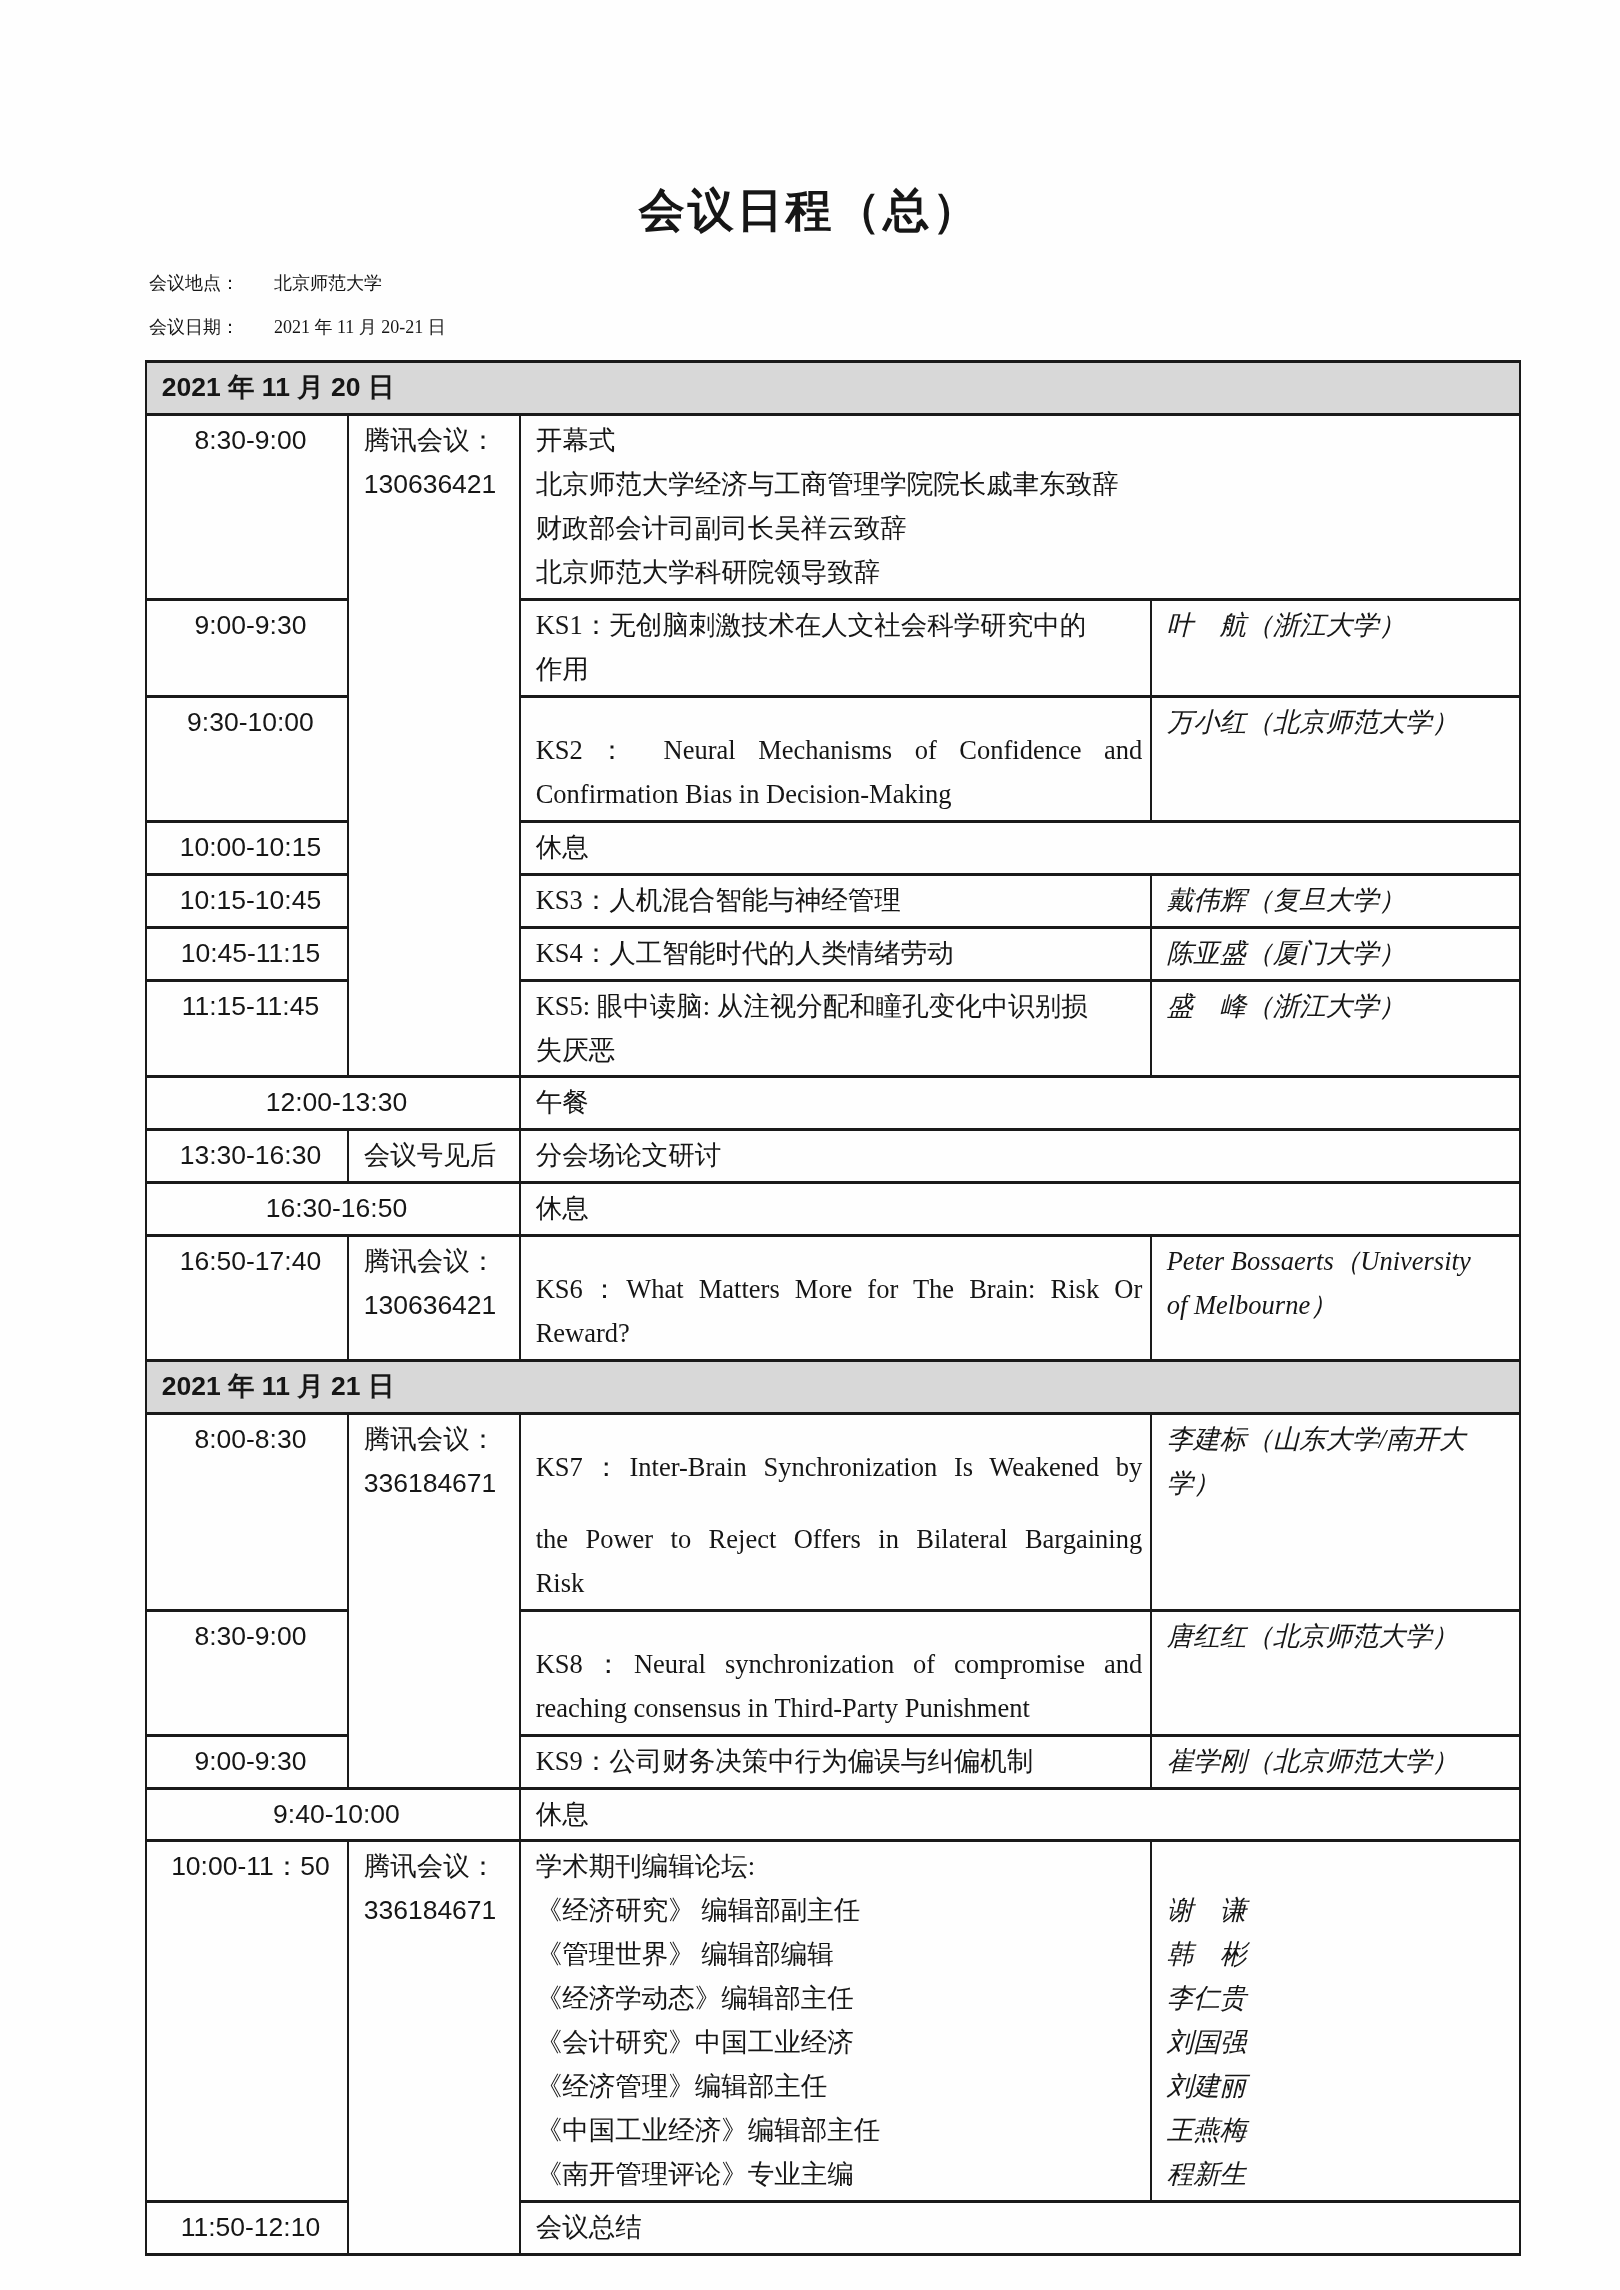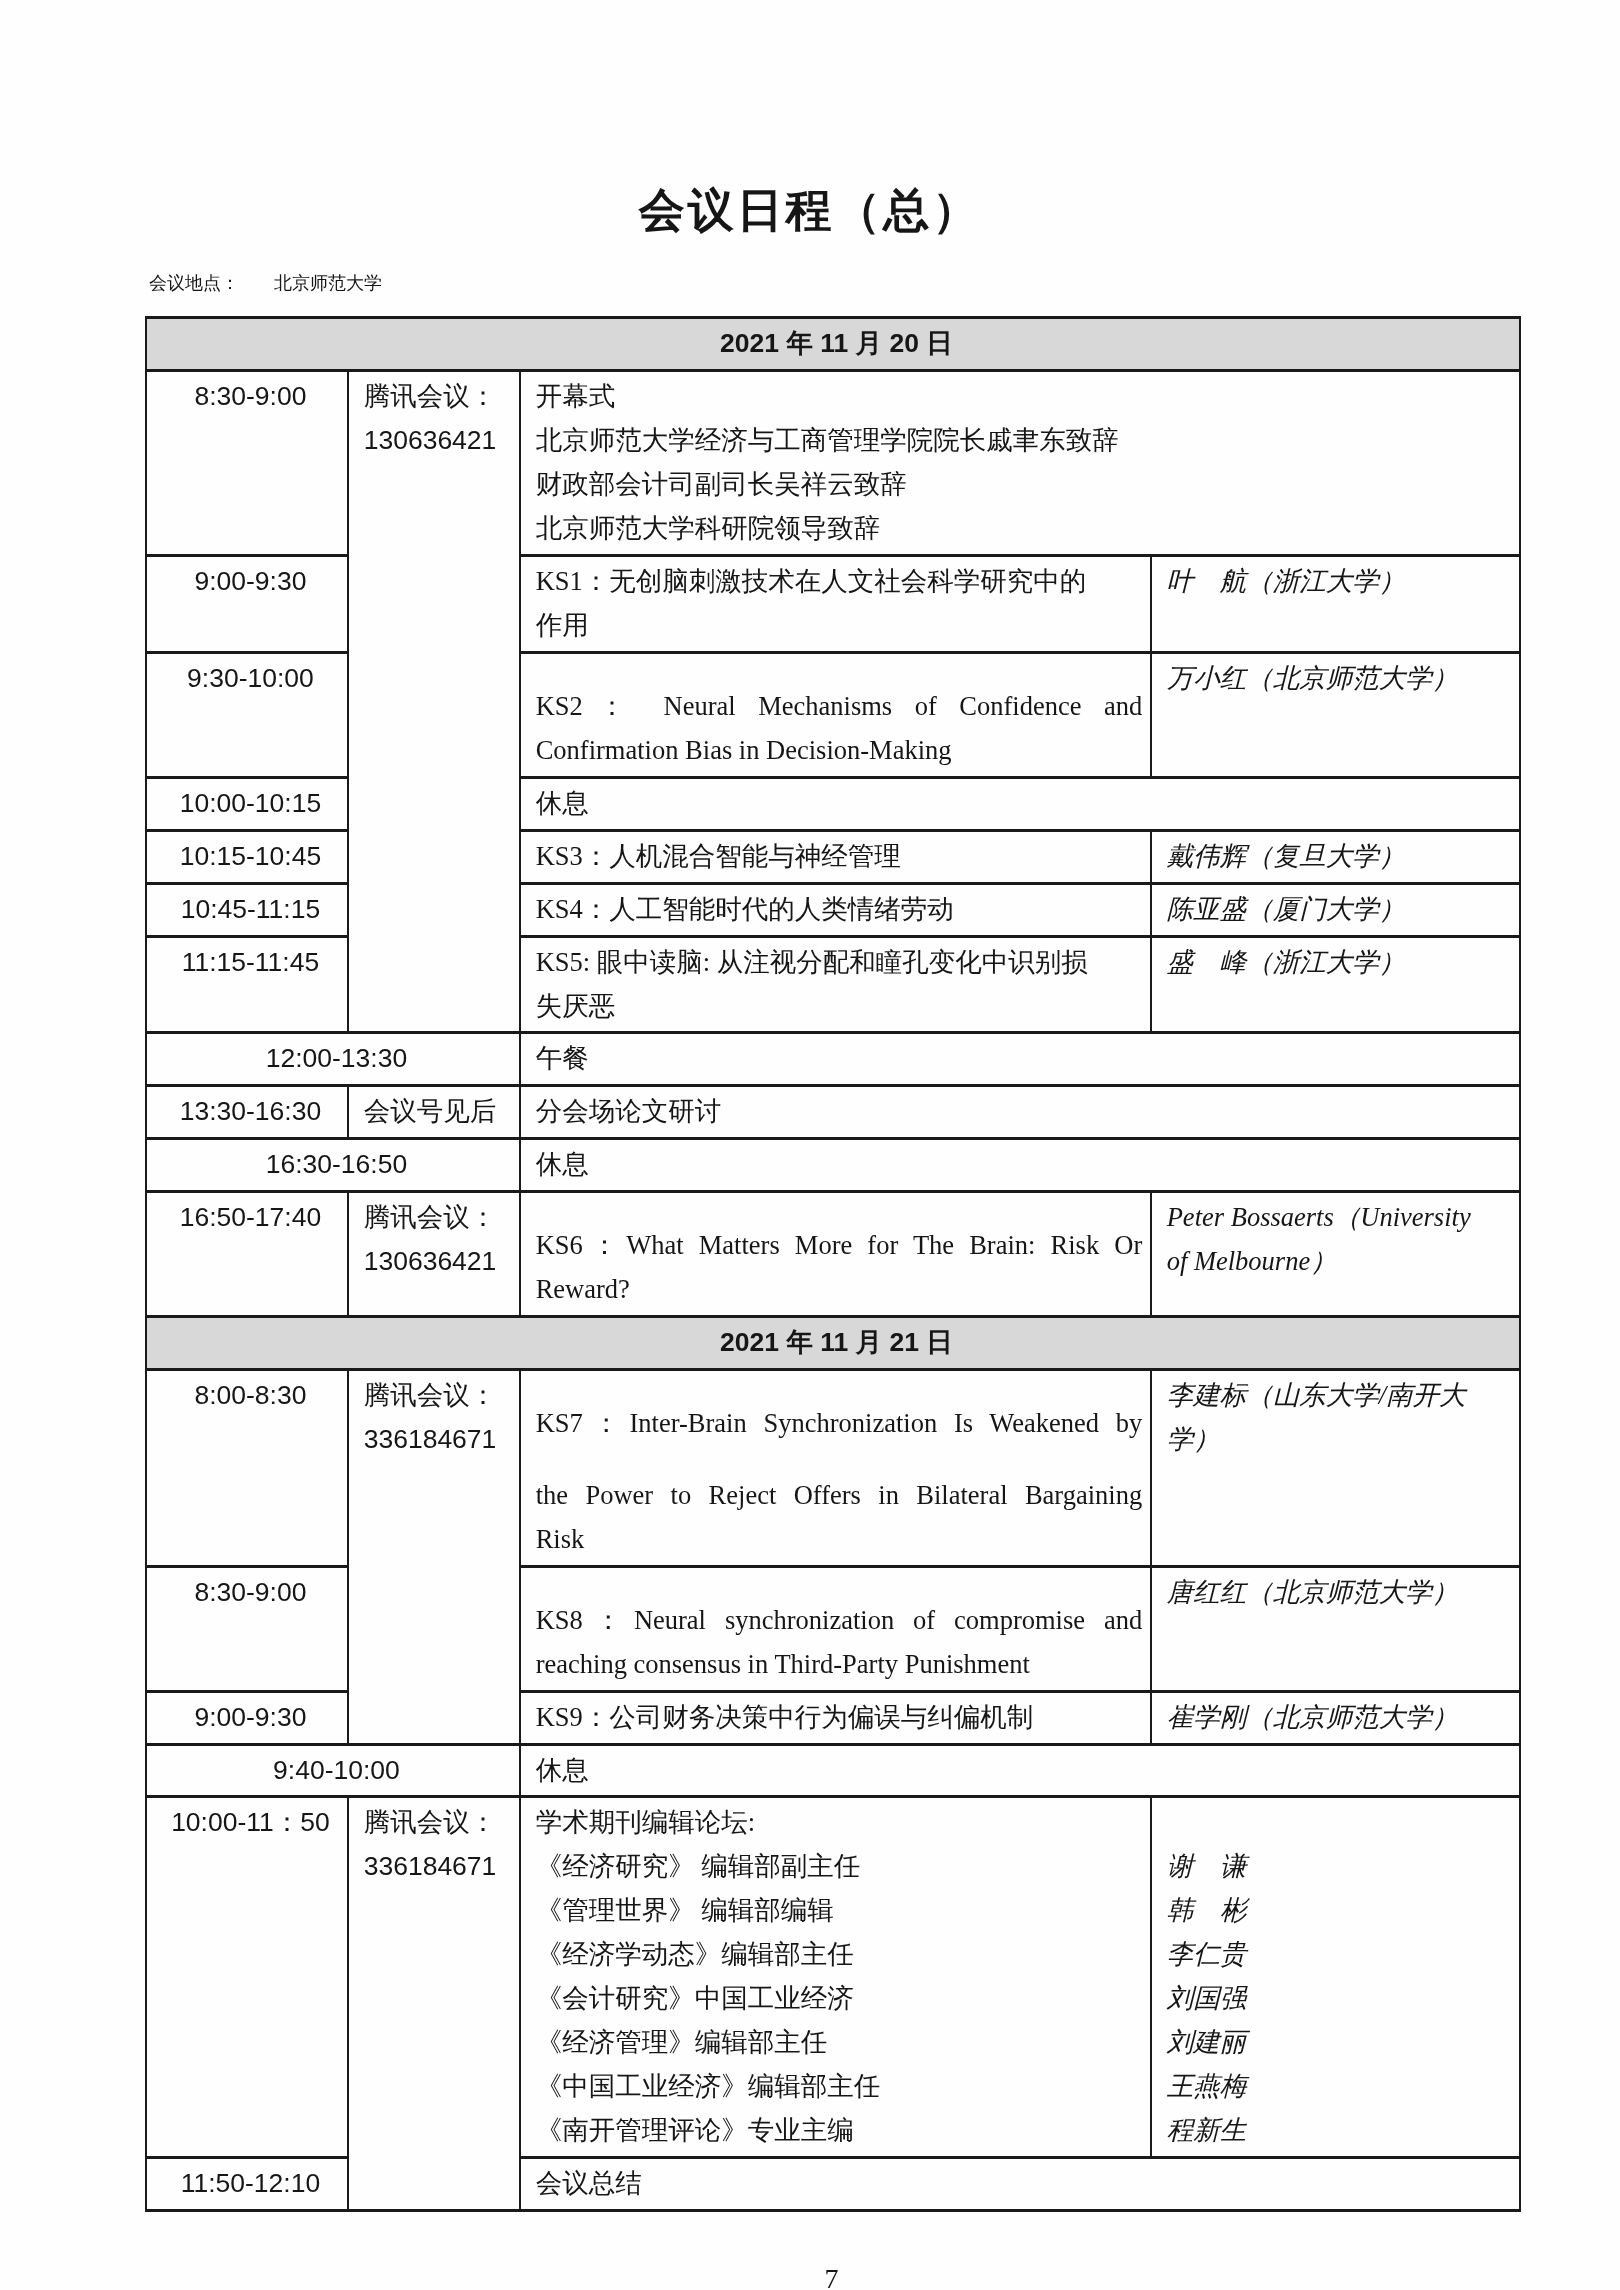--- a/index.html
+++ b/index.html
@@ -42,21 +42,20 @@
     border:2.9px solid var(--border-color);
     border-top-width:3.9px;
     border-bottom-width:3.9px;
     vertical-align:top;
     padding:2px 7.8px 3.9px 14.7px;
     font-size:26.5px;
     line-height:44px;
   }
   td.date-header{
     background:var(--header-bg);
-    text-align:center;
     font-weight:bold;
     font-family:"Liberation Sans", sans-serif;
     font-size:30px;
     line-height:45px;
     padding:2px 0 3.9px 0;
   }
   td.time-cell{
     text-align:center;
     font-family:Liberation Sans, sans-serif;
     padding-left:3.9px;
@@ -79,20 +78,23 @@
 </style>
 </head>
 <body>
 
 <div class="page">
   <div class="title">会议日程（总）</div>
 
   <div class="meta">
     <div class="meta-line">
       <span>会议地点：</span><span class="value">北京师范大学</span>
+    </div>
+    <div class="meta-line">
+      <span>会议日期：</span><span class="value">2021 年 11 月  20-21 日</span>
     </div>
   </div>
 
   <table class="schedule">
     <colgroup>
       <col style="width:202px">
       <col style="width:172px">
       <col style="width:631px">
       <col style="width:369px">
     </colgroup>

